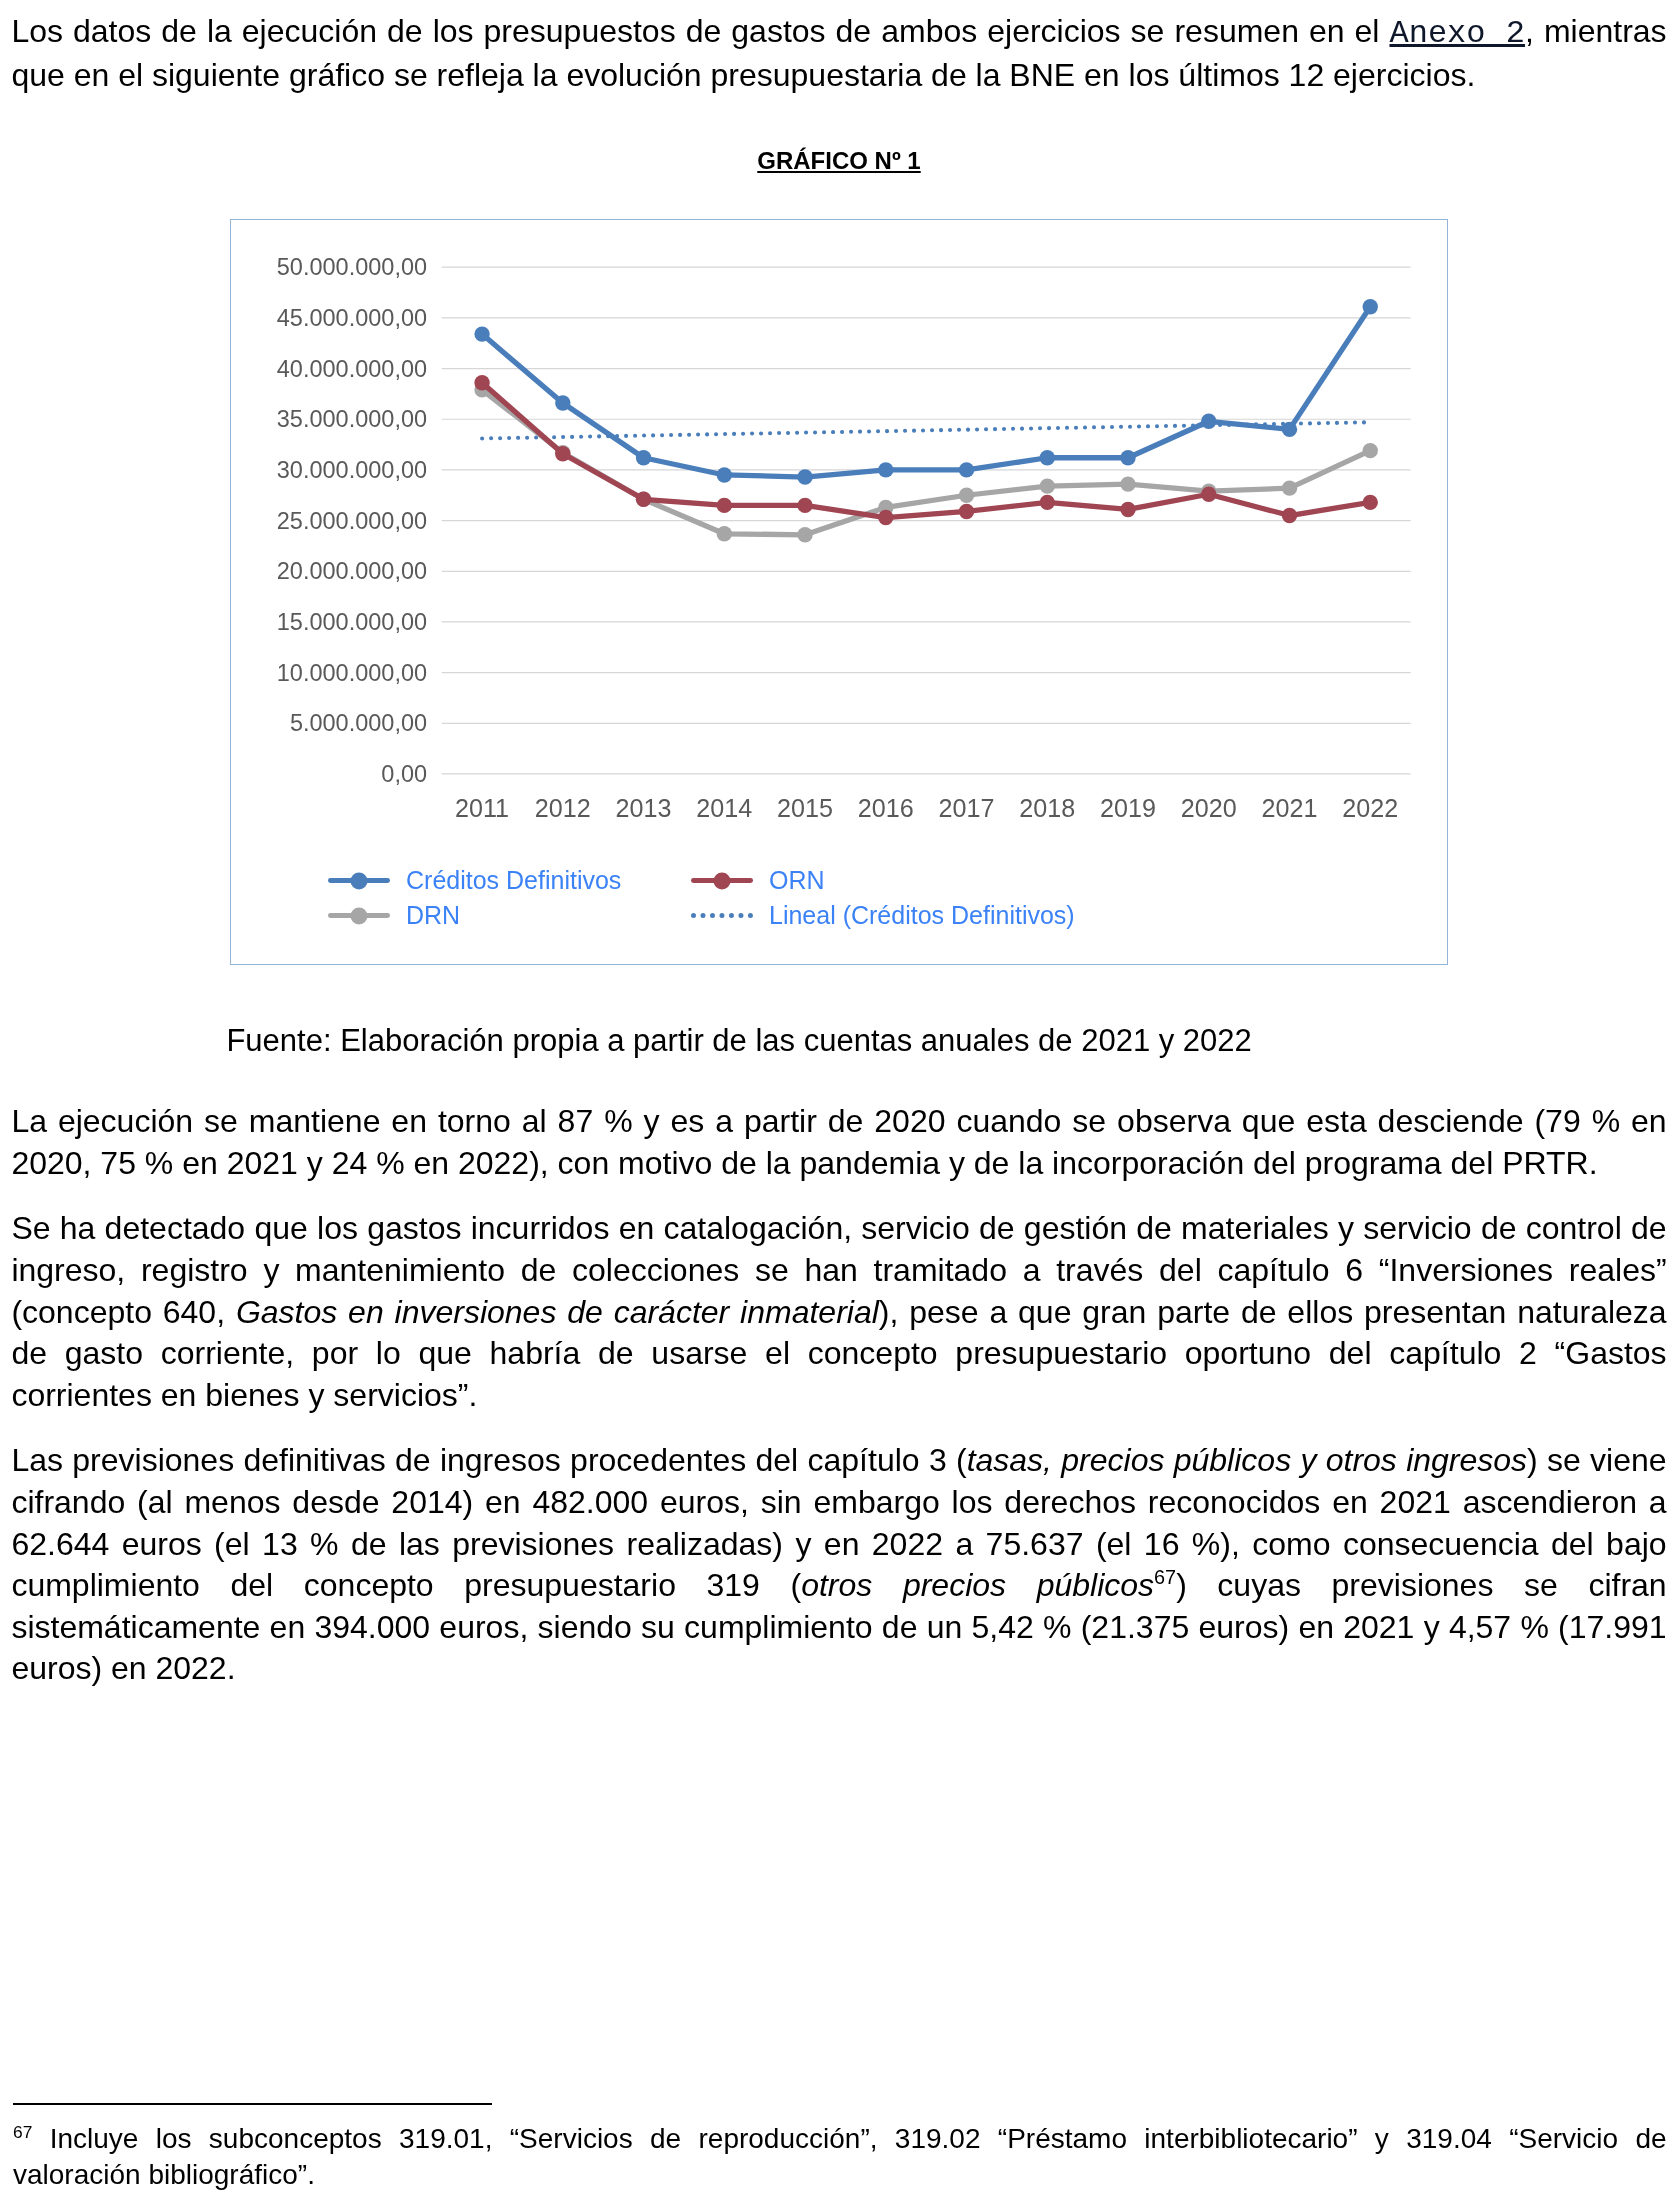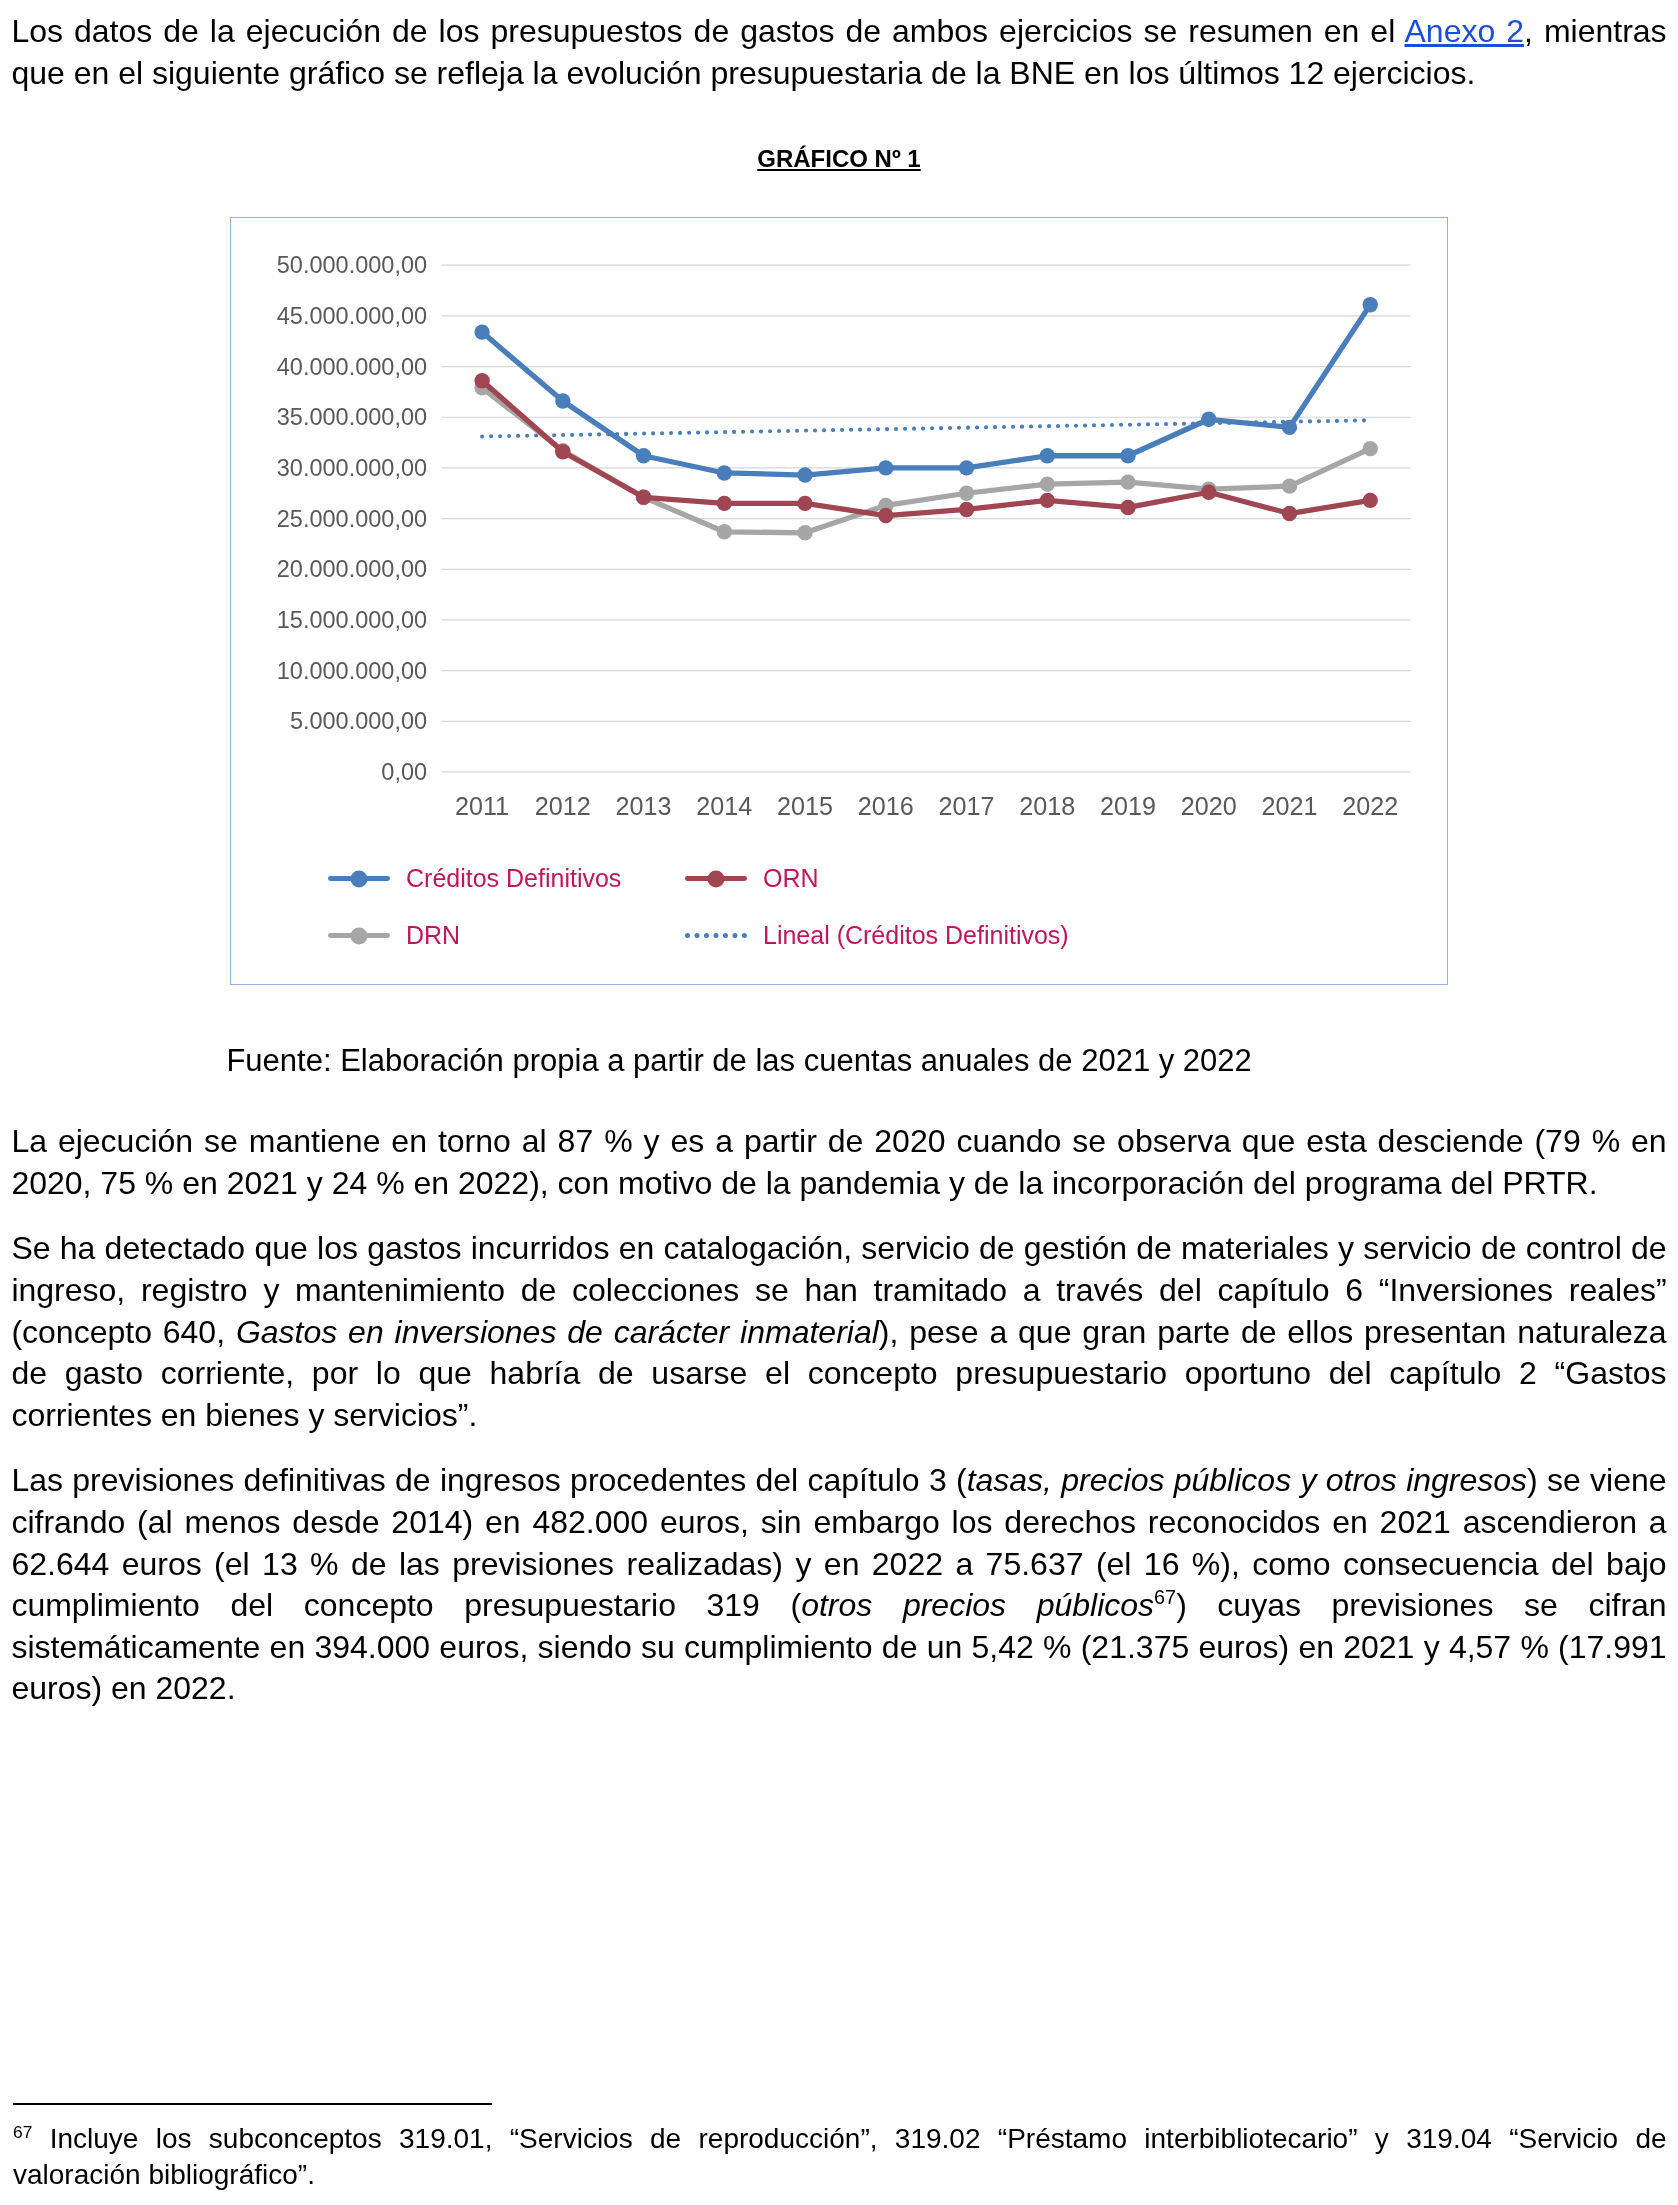--- a/index.html
+++ b/index.html
@@ -2,32 +2,32 @@
 <html lang="es" style="font-size:13px"><head>
 <meta charset="utf-8">
 <style>
   html,body{margin:0;padding:0;background:#ffffff;}
   .page{
     width:1678px;min-height:2205px;box-sizing:border-box;
     padding:11.4px 11.4px 0 11.4px;position:relative;
     font-family:"Liberation Sans",sans-serif;font-size:32px;color:#000;background:#fff;
   }
   .body-text{text-align:justify;line-height:1.3;margin:0 0 24px 0;}
-  .doc-link{color:#1d4ed8;text-decoration:underline;cursor:pointer;}
+  .doc-link{color:#0f172a;text-decoration:underline;cursor:pointer;font-family:Liberation Mono, monospace;}
   .chart-title{text-align:center;font-size:24px;font-weight:bold;margin:47px 0 42px 0;line-height:1.4;color:#000;}
   .u{text-decoration:underline;}
   .chart-box{
     width:1218px;margin:0 auto 58px auto;border:1.6px solid #95B3D7;
     padding:31px 8px 19.5px 8px;box-sizing:border-box;background:#fff;
   }
   #chart-svg{width:100%;height:auto;display:block;}
   #chart-svg text{font-family:"Liberation Sans",sans-serif;}
   .legend{
     display:grid;grid-template-columns:357px 1fr;row-gap:28px;
-    padding:23px 0 14.6px 89px;font-size:25px;color:#be185d;
+    padding:23px 0 14.6px 89px;font-size:25px;color:#3b82f6;gap:6px;
   }
   .legend-item{display:flex;align-items:center;gap:16px;}
   .lg-line{display:inline-block;width:62px;height:4.9px;border-radius:2.4px;position:relative;flex:0 0 auto;background:#999;}
   .lg-dot{position:absolute;left:50%;top:50%;transform:translate(-50%,-50%);width:17px;height:17px;border-radius:50%;background:#999;}
   .lg-dotted{display:inline-block;width:62px;height:0;border-top:5.7px dotted #4A7EBB;flex:0 0 auto;}
   .lg-label{white-space:nowrap;}
   .source{margin:0 0 42px 215px;font-size:31px;text-align:left;}
   .footnote{position:absolute;left:13px;right:11.4px;bottom:11.4px;font-size:28px;line-height:1.3;}
   .footnote-rule{width:479px;border-top:2.4px solid #000;margin:0 0 16px 0;}
   .footnote-text{margin:0;text-align:justify;}

